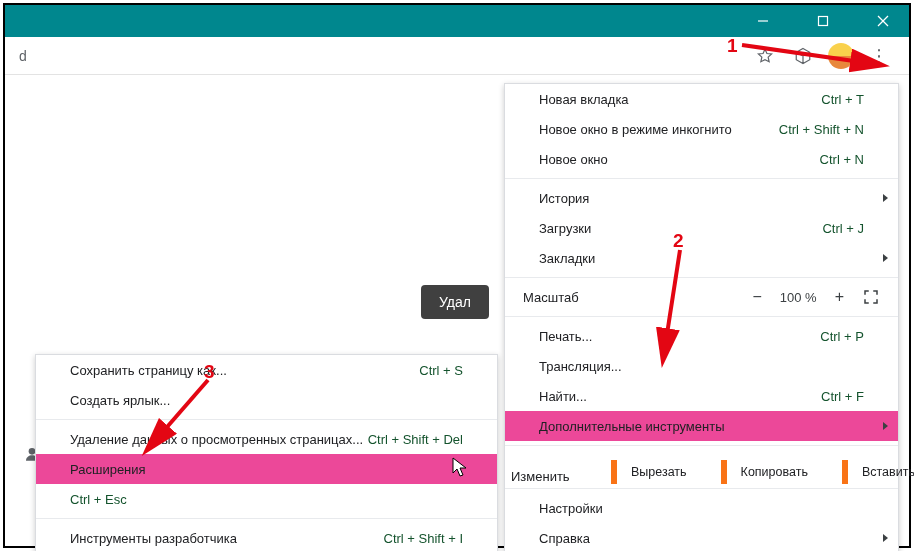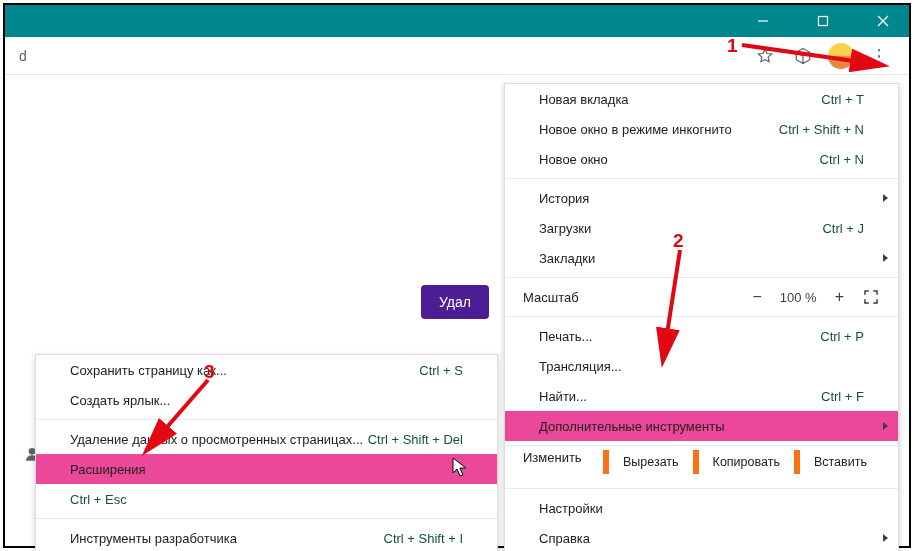--- a/index.html
+++ b/index.html
@@ -8,38 +8,38 @@
 .titlebar { height: 32px; background: #00878e; display: flex; justify-content: flex-end; align-items: center; padding-right: 6px; gap: 20px; }
 .titlebar .wc { width: 40px; height: 28px; display: flex; align-items: center; justify-content: center; color: #fff; }
 .omnibox-row { height: 38px; background: #fff; border-bottom: 1px solid #e3e3e3; display: flex; align-items: center; padding: 0 8px; }
 .omnibox { flex: 1; display: flex; align-items: center; color: #5f6368; font-size: 14px; padding-left: 6px; }
 .rt-icons { display: flex; align-items: center; gap: 10px; margin-left: auto; margin-right: 8px; }
 .rt-icons .ic { width: 28px; height: 28px; display: flex; align-items: center; justify-content: center; border-radius: 50%; }
 .star svg, .cube svg { stroke: #5f6368; }
 .avatar { width: 26px; height: 26px; border-radius: 50%; background: linear-gradient(#f9d14c 50%, #e8883c 50%); position: relative; overflow: hidden; }
 .dots { width: 26px; height: 26px; display: flex; align-items: center; justify-content: center; color: #5f6368; font-size: 18px; }
 .content { position: absolute; top: 74px; left: 5px; right: 5px; bottom: 5px; background: #fff; }
-.blue-btn { position: absolute; left: 416px; top: 280px; background: #4c1d95; color: #fff; border-radius: 4px; padding: 9px 18px; font-size: 14px; }
+.blue-btn { position: absolute; left: 416px; top: 280px; background: #404040; color: #fff; border-radius: 4px; padding: 9px 18px; font-size: 14px; }
 .user-glyph { position: absolute; left: 14px; top: 365px; width: 16px; height: 20px; color: #5f6368; }
 
 .menu { position: absolute; background: #fff; border: 1px solid #dadce0; box-shadow: 0 2px 6px rgba(0,0,0,.2); font-size: 13px; color: #202124; }
 .menu1 { top: 78px; right: 10px; width: 395px; }
 .menu2 { top: 349px; left: 30px; width: 463px; }
 .mi { display: flex; align-items: center; height: 30px; padding: 0 34px; cursor: default; position: relative; }
 .mi .lbl { flex: 1; }
 .mi .sc { color: #14532d; font-size: 13px; }
 .mi.sub::after { content: ""; position: absolute; right: 10px; top: 50%; transform: translateY(-50%); border-left: 5px solid #3c4043; border-top: 4px solid transparent; border-bottom: 4px solid transparent; }
 .mi.hl { background: #ec4899; }
 .sep { height: 1px; background: #e8eaed; margin: 4px 0; }
 .zoom-row { display: flex; align-items: center; height: 30px; padding: 0 18px; }
 .zoom-row .lbl { flex: 1; }
 .zoom-ctrl { display:flex; align-items:center; gap: 18px; color:#3c4043; }
 .zoom-ctrl .op { font-size: 16px; }
 .fs-ic { width: 18px; height: 18px; }
-.edit-row { display: flex; align-items: flex-start; height: 34px; padding: 0 18px; gap: 0; }
+.edit-row { display: flex; align-items: flex-end; height: 34px; padding: 0 6px; gap: 20px; }
 .edit-row .lbl { min-width: 80px; }
 .edit-row .eb { flex: 0 0 auto; padding: 0 14px; height: 24px; display:flex; align-items:center; justify-content:center; border-left: 6px solid #f97316; font-size: 12.5px; }
 .edit-row .eb:first-of-type { border-left: 1px solid #e8eaed; }
 .cursor { position:absolute; left: 447px; top: 452px; width: 16px; height: 22px; }
 
 .ann { position: absolute; font-weight: 700; font-size: 19px; color: #e30613; font-family: Arial, sans-serif; }
 .arrow-svg { position: absolute; pointer-events: none; }
 </style>
 </head>
 <body>

